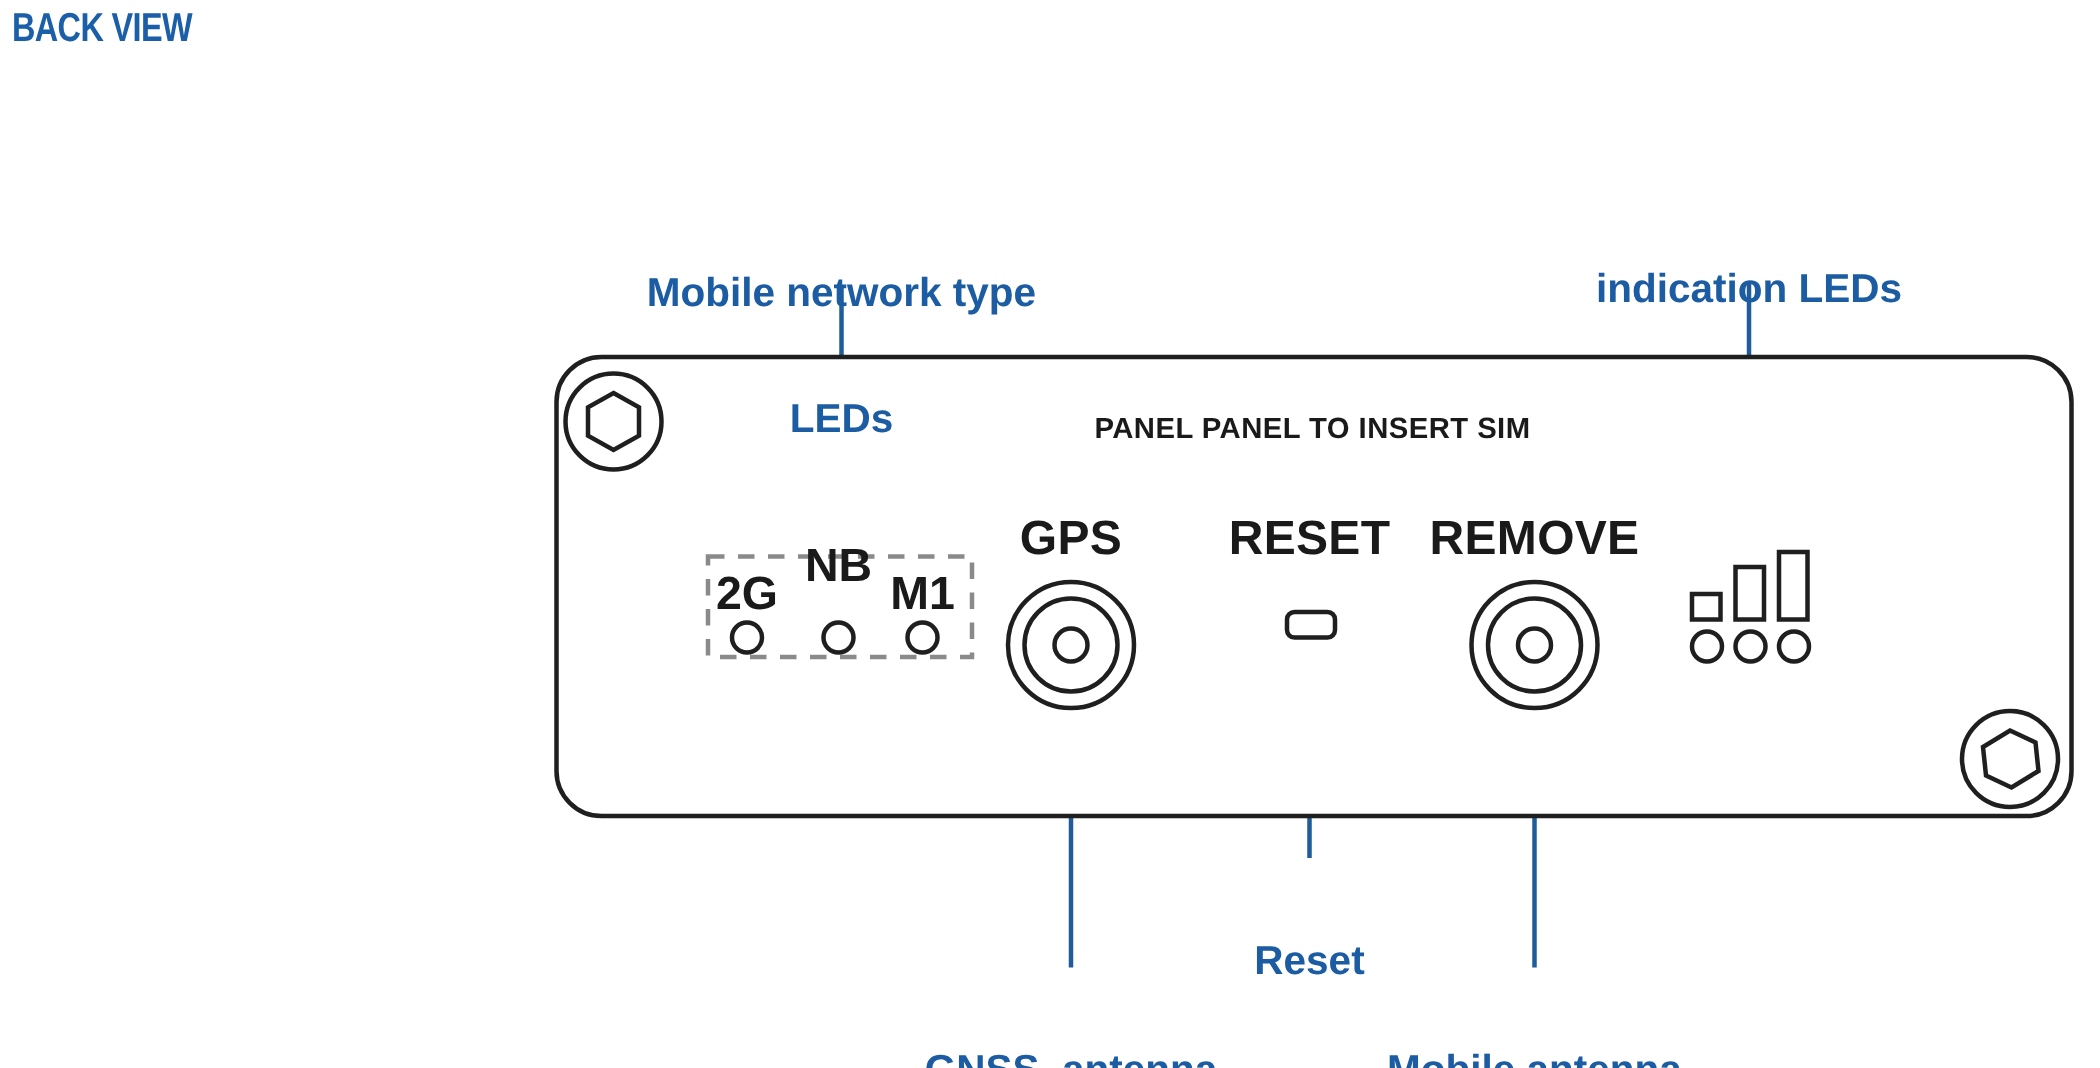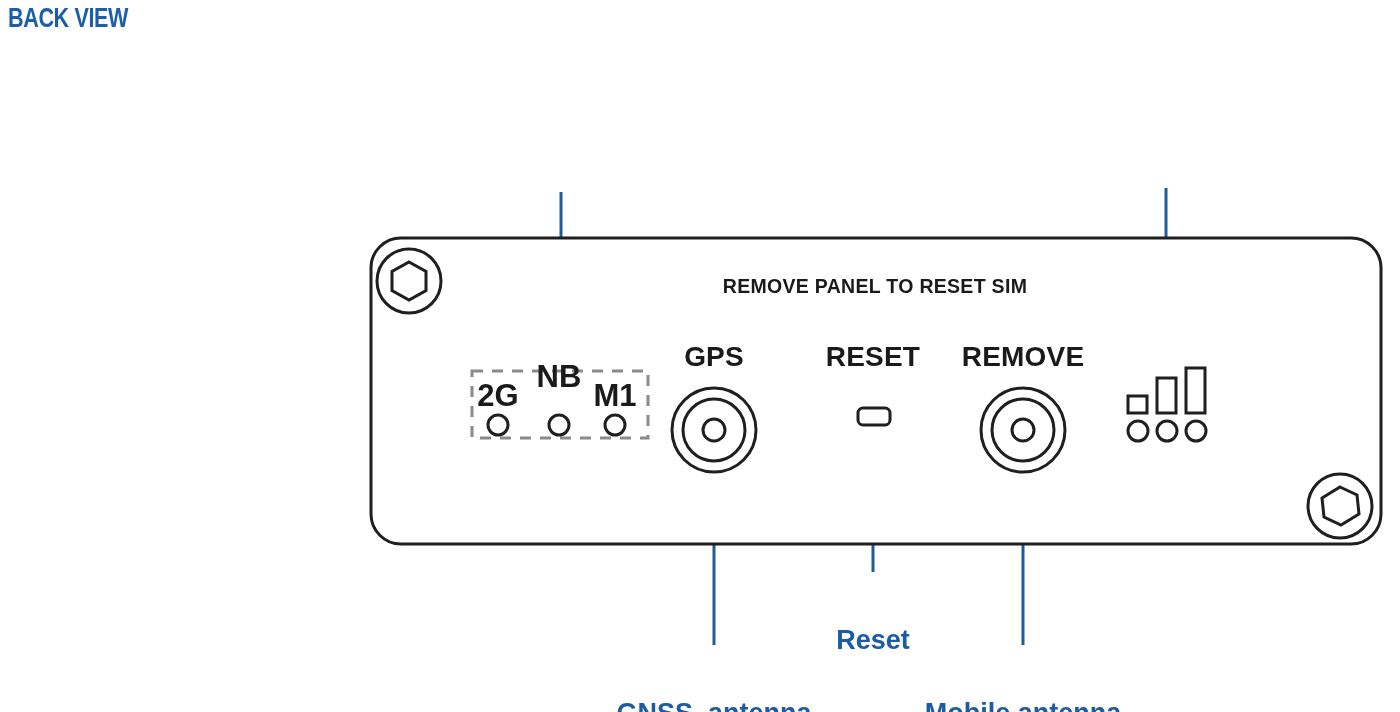--- a/index.html
+++ b/index.html
@@ -64,21 +64,21 @@
     font-weight: bold;
     text-align: center;
   }
 
   #sim-text {
     font-size: 19.5px;
     letter-spacing: 0.3px;
   }
 
   .port-name {
-    font-size: 28px;
+    font-size: 32px;
     letter-spacing: 0.2px;
   }
 
   .led-text {
     font-size: 31px;
     letter-spacing: 0px;
   }
 </style>
 </head>
 <body>
@@ -137,36 +137,41 @@
       <rect x="1186" y="368" width="19" height="45"></rect>
     </g>
 
     <g fill="#ffffff" stroke="#1f1f1f" stroke-width="3">
       <circle cx="1138" cy="431" r="10"></circle>
       <circle cx="1167" cy="431" r="10"></circle>
       <circle cx="1196" cy="431" r="10"></circle>
     </g>
   </svg>
 
-  <div class="txt panel-label" id="sim-text" style="left:617px; top:276px; width:516px;">REMOVE PANEL TO RESET SIM</div>
+  <div class="txt panel-label" id="sim-text" style="left:617px; top:276px; width:516px;">PANEL PANEL TO INSERT SIM</div>
 
   <div class="txt panel-label port-name" style="left:654px; top:341px; width:120px;">GPS</div>
 
   <div class="txt panel-label port-name" style="left:803px; top:341px; width:140px;">RESET</div>
 
   <div class="txt panel-label port-name" style="left:943px; top:341px; width:160px;">REMOVE</div>
 
   <div class="txt panel-label led-text" style="left:468px; top:379px; width:60px;">2G</div>
 
   <div class="txt panel-label led-text" style="left:529px; top:360px; width:60px;">NB</div>
 
   <div class="txt panel-label led-text" style="left:585px; top:379px; width:60px;">M1</div>
 
+  <div class="txt callout-label" style="left:411px; top:125px; width:300px;">
+    <div>Mobile network type</div>
+    <div>LEDs</div>
+  </div>
 
   <div class="txt callout-label" style="left:1011px; top:122px; width:310px;">
+    <div>indication LEDs</div>
   </div>
 
   <div class="txt callout-label" style="left:574px; top:643px; width:280px;">
     <div>GNSS  antenna</div>
     
   </div>
 
   <div class="txt callout-label" style="left:773px; top:570px; width:200px;">
     <div>Reset</div>
     <div>button</div>

